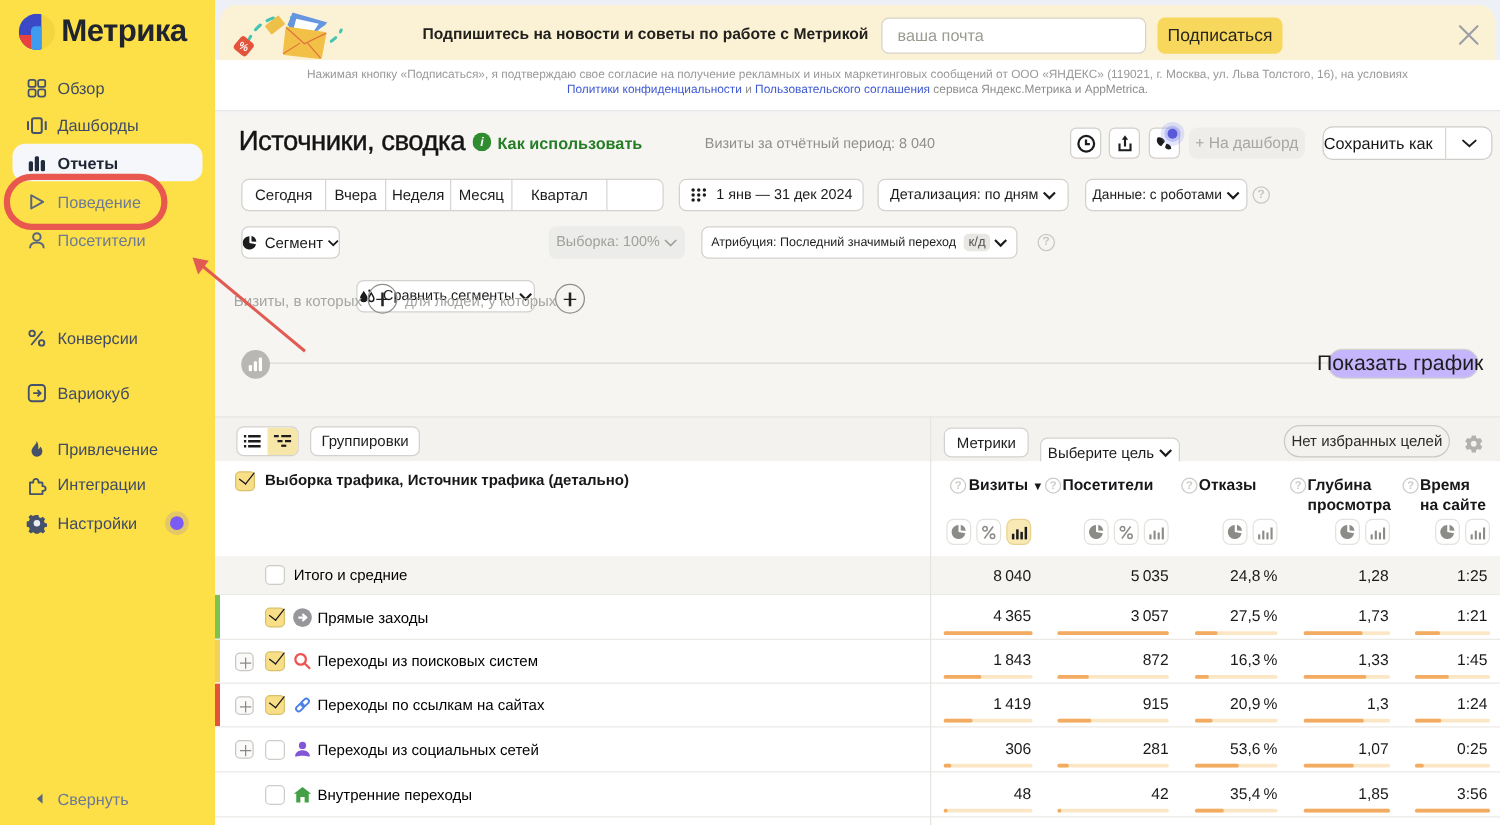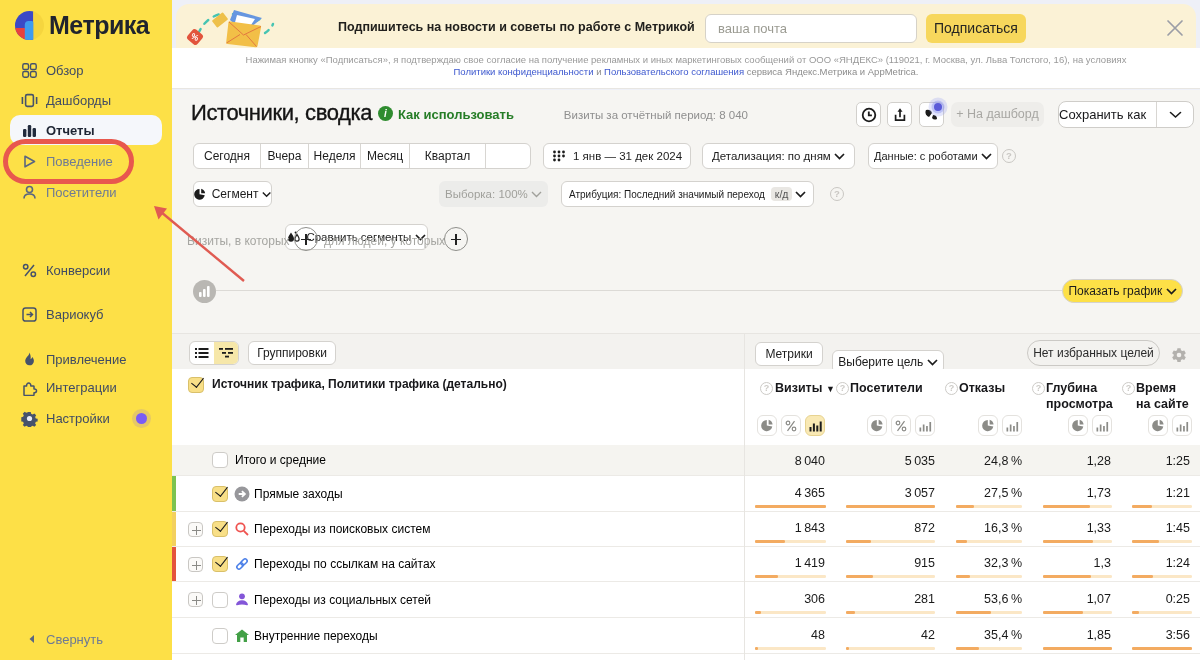--- a/index.html
+++ b/index.html
@@ -56,21 +56,21 @@
   .qmark { position:absolute; width:14px; height:14px; border-radius:50%; border:1.4px solid #c9c7c3; color:#c9c7c3; font-size:9.5px; font-weight:700; text-align:center; line-height:12px; }
 
   .filter-label { position:absolute; font-size:12px; color:#a6a6a2; white-space:nowrap; }
   .plus-circle { position:absolute; width:24px; height:24px; border-radius:50%; border:1.3px solid #8f8f8b; background:transparent; }
   .plus-circle::before, .plus-circle::after { content:""; position:absolute; background:#222; }
   .plus-circle::before { left:5.5px; top:10.6px; width:10.5px; height:1.5px; }
   .plus-circle::after { left:10px; top:6px; width:1.5px; height:10.5px; }
 
   .chart-ic { position:absolute; left:21px; top:190px; width:23px; height:23px; border-radius:50%; background:#b9b7b3; }
   .chart-line { position:absolute; left:44px; top:200px; width:846px; height:1px; background:#dcdad6; }
-  .pill-btn { position:absolute; left:890px; top:189px; width:121px; height:24px; background:#fde047; border:1px solid #d4d2ce; border-radius:13px; font-size:12px; color:#1c1c1c; display:flex; align-items:center; justify-content:center; white-space:nowrap; }
+  .pill-btn { position:absolute; left:890px; top:189px; width:121px; height:24px; background:#c4b5fd; border:1px solid #d4d2ce; border-radius:13px; font-size:17px; color:#1c1c1c; display:flex; align-items:center; justify-content:center; white-space:nowrap; }
 
   
   .tbl-top { position:absolute; left:0px; top:243px; width:1028px; height:36px; background:#f3f2ef; border-top:1px solid #e7e5e1; }
   .vline { position:absolute; left:572px; top:243px; width:1px; height:327px; background:#e7e5e1; z-index:4; }
   .toggle { position:absolute; left:17px; top:7px; height:24px; display:flex; border:1px solid #d4d2ce; border-radius:6px; overflow:hidden; background:#fff; }
   .toggle > div { width:24px; display:flex; align-items:center; justify-content:center; }
   .toggle .on { background:#f6e7a9; }
   .tbtn { position:absolute; height:24px; background:#fff; border:1px solid #d4d2ce; border-radius:6px; font-size:12px; color:#1c1c1c; display:flex; align-items:center; justify-content:center; white-space:nowrap; }
   .goal-pill { position:absolute; left:855px; top:6px; width:133px; height:26px; border:1px solid #cbc9c5; border-radius:14px; font-size:12px; color:#2b2b2b; display:flex; align-items:center; justify-content:center; background:transparent; white-space:nowrap; }
 
@@ -407,21 +407,21 @@
     <div class="goal-pill">Нет избранных целей</div>
     <svg style="position:absolute; left:999px; top:13px;" width="16" height="16" viewBox="0 0 18 18" fill="#b3b1ad">
         <path d="M7.2 1.5 h3.6 l.4 2.2 1.6.9 2.1-.8 1.8 3.1-1.7 1.4v1.8 l1.7 1.4-1.8 3.1-2.1-.8-1.6.9-.4 2.2H7.2l-.4-2.2-1.6-.9-2.1.8-1.8-3.1 1.7-1.4V8.3L1.3 6.9l1.8-3.1 2.1.8 1.6-.9z"></path>
         <circle cx="9" cy="9" r="2.6" fill="#f3f2ef"></circle>
       </svg>
   </div>
   <div class="vline"></div>
 
   <div class="tbl-head">
     <div class="cb checked" style="left:16px; top:8px;"></div>
-    <div class="ghead">Источник трафика, Политики трафика (детально)</div>
+    <div class="ghead">Выборка трафика, Источник трафика (детально)</div>
 
     <div class="colq" style="left:588px; top:13px;">?</div>
     <div class="colhead" style="left:603px; top:11px;">Визиты&nbsp;<span style="font-size:9px;">▼</span></div>
     <div class="colq" style="left:664px; top:13px;">?</div>
     <div class="colhead" style="left:678px; top:11px;">Посетители</div>
     <div class="colq" style="left:773px; top:13px;">?</div>
     <div class="colhead" style="left:787px; top:11px;">Отказы</div>
     <div class="colq" style="left:860px; top:13px;">?</div>
     <div class="colhead" style="left:874px; top:11px;">Глубина<br>просмотра</div>
     <div class="colq" style="left:950px; top:13px;">?</div>
@@ -584,21 +584,21 @@
     <div class="cb checked" style="left:40px; top:9px;"></div>
     <svg class="ricon" style="left:62px; top:9px;" viewBox="0 0 16 16" fill="none" stroke="#4a7fe8" stroke-width="1.5">
         <g transform="rotate(-45 8 8)">
           <rect x="1.6" y="5.9" width="7.2" height="4.2" rx="2.1"></rect>
           <rect x="7.2" y="5.9" width="7.2" height="4.2" rx="2.1"></rect>
         </g>
       </svg>
     <div class="rname" style="left:82px; top:10px;">Переходы по ссылкам на сайтах</div>
     <div class="num" style="right:375px; top:9px;">1 419</div>
     <div class="num" style="right:265px; top:9px;">915</div>
-    <div class="num" style="right:178px; top:9px;">32,3 %</div>
+    <div class="num" style="right:178px; top:9px;">20,9 %</div>
     <div class="num" style="right:89px; top:9px;">1,3</div>
     <div class="num" style="right:10px; top:9px;">1:24</div>
     <div class="track" style="left:583px; top:28px; width:71px;"></div>
       <div class="fill" style="left:583px; top:28px; width:23px;"></div>
     <div class="track" style="left:674px; top:28px; width:89px;"></div>
       <div class="fill" style="left:674px; top:28px; width:27px;"></div>
     <div class="track" style="left:784px; top:28px; width:66px;"></div>
       <div class="fill" style="left:784px; top:28px; width:14px;"></div>
     <div class="track" style="left:871px; top:28px; width:69px;"></div>
       <div class="fill" style="left:871px; top:28px; width:48px;"></div>

